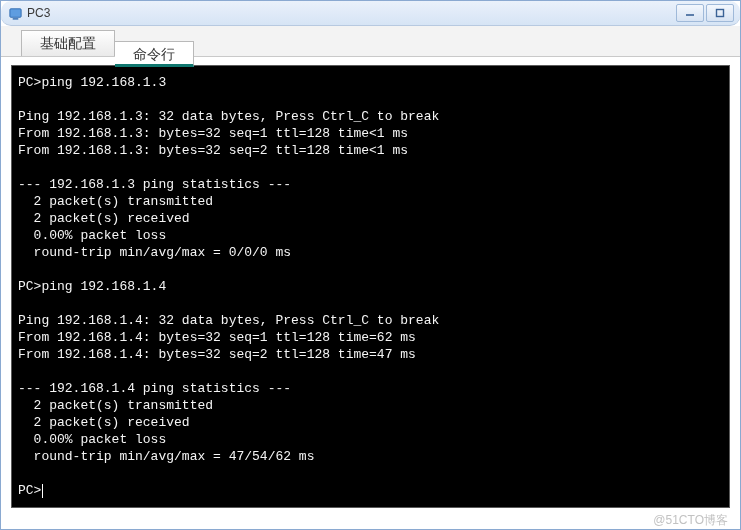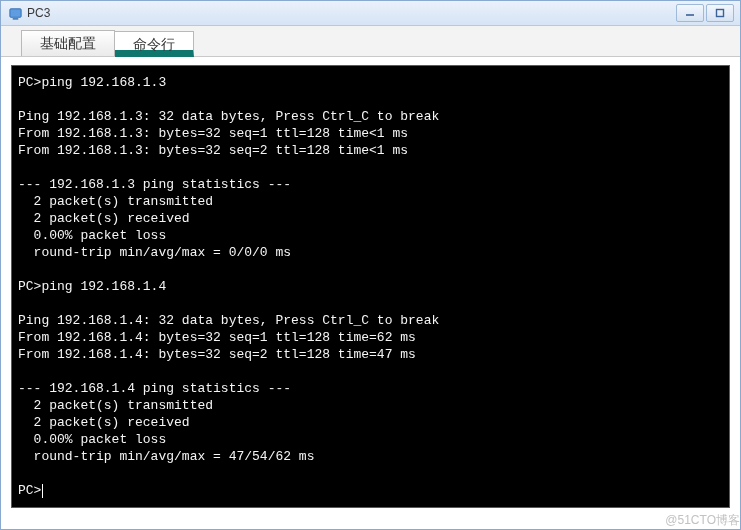--- a/index.html
+++ b/index.html
@@ -18,20 +18,21 @@
   display: flex;
   flex-direction: column;
 }
 .titlebar {
   height: 28px;
   background: linear-gradient(#eaf1fb, #d6e4f5);
   display: flex;
   align-items: center;
   padding: 0 6px;
   border-bottom: 1px solid #b7c9e0;
+  border-radius: 10px;
 }
 .titlebar .icon {
   width: 16px; height: 16px;
   margin-right: 4px;
   display: inline-flex; align-items: center; justify-content: center;
 }
 .titlebar .title {
   font-size: 12px;
   color: #3a3a3a;
 }
@@ -64,22 +65,22 @@
   border-bottom: none;
   background: linear-gradient(#fefefe, #eaeaea);
   margin-right: 0;
   font-size: 14px;
   color: #333;
 }
 .tab + .tab { border-left: none; }
 .tab.active {
   background: #fff;
   position: relative;
-  top: 1px;
-  border-bottom: 7px solid #0f766e;
+  top: 11px;
+  border-bottom: 3px solid #0f766e;
 }
 .terminal-wrap {
   flex: 1;
   padding: 8px 10px 2px 10px;
   background: #fff;
   display: flex;
   flex-direction: column;
 }
 .terminal {
   flex: 1;
@@ -90,21 +91,21 @@
   line-height: 17px;
   padding: 8px 6px;
   white-space: pre;
   overflow: hidden;
   border: 1px solid #5a5a5a;
 }
 .watermark {
   font-size: 12px;
   color: #c2c2c2;
   text-align: right;
-  padding: 2px 0 0 0;
+  padding: 2px 12px 0 0;
   background: #fff;
 }
 .cursor {
   display: inline-block;
   width: 1px; height: 14px;
   background: #fff;
   vertical-align: text-bottom;
   margin-left: 1px;
 }
 </style>

